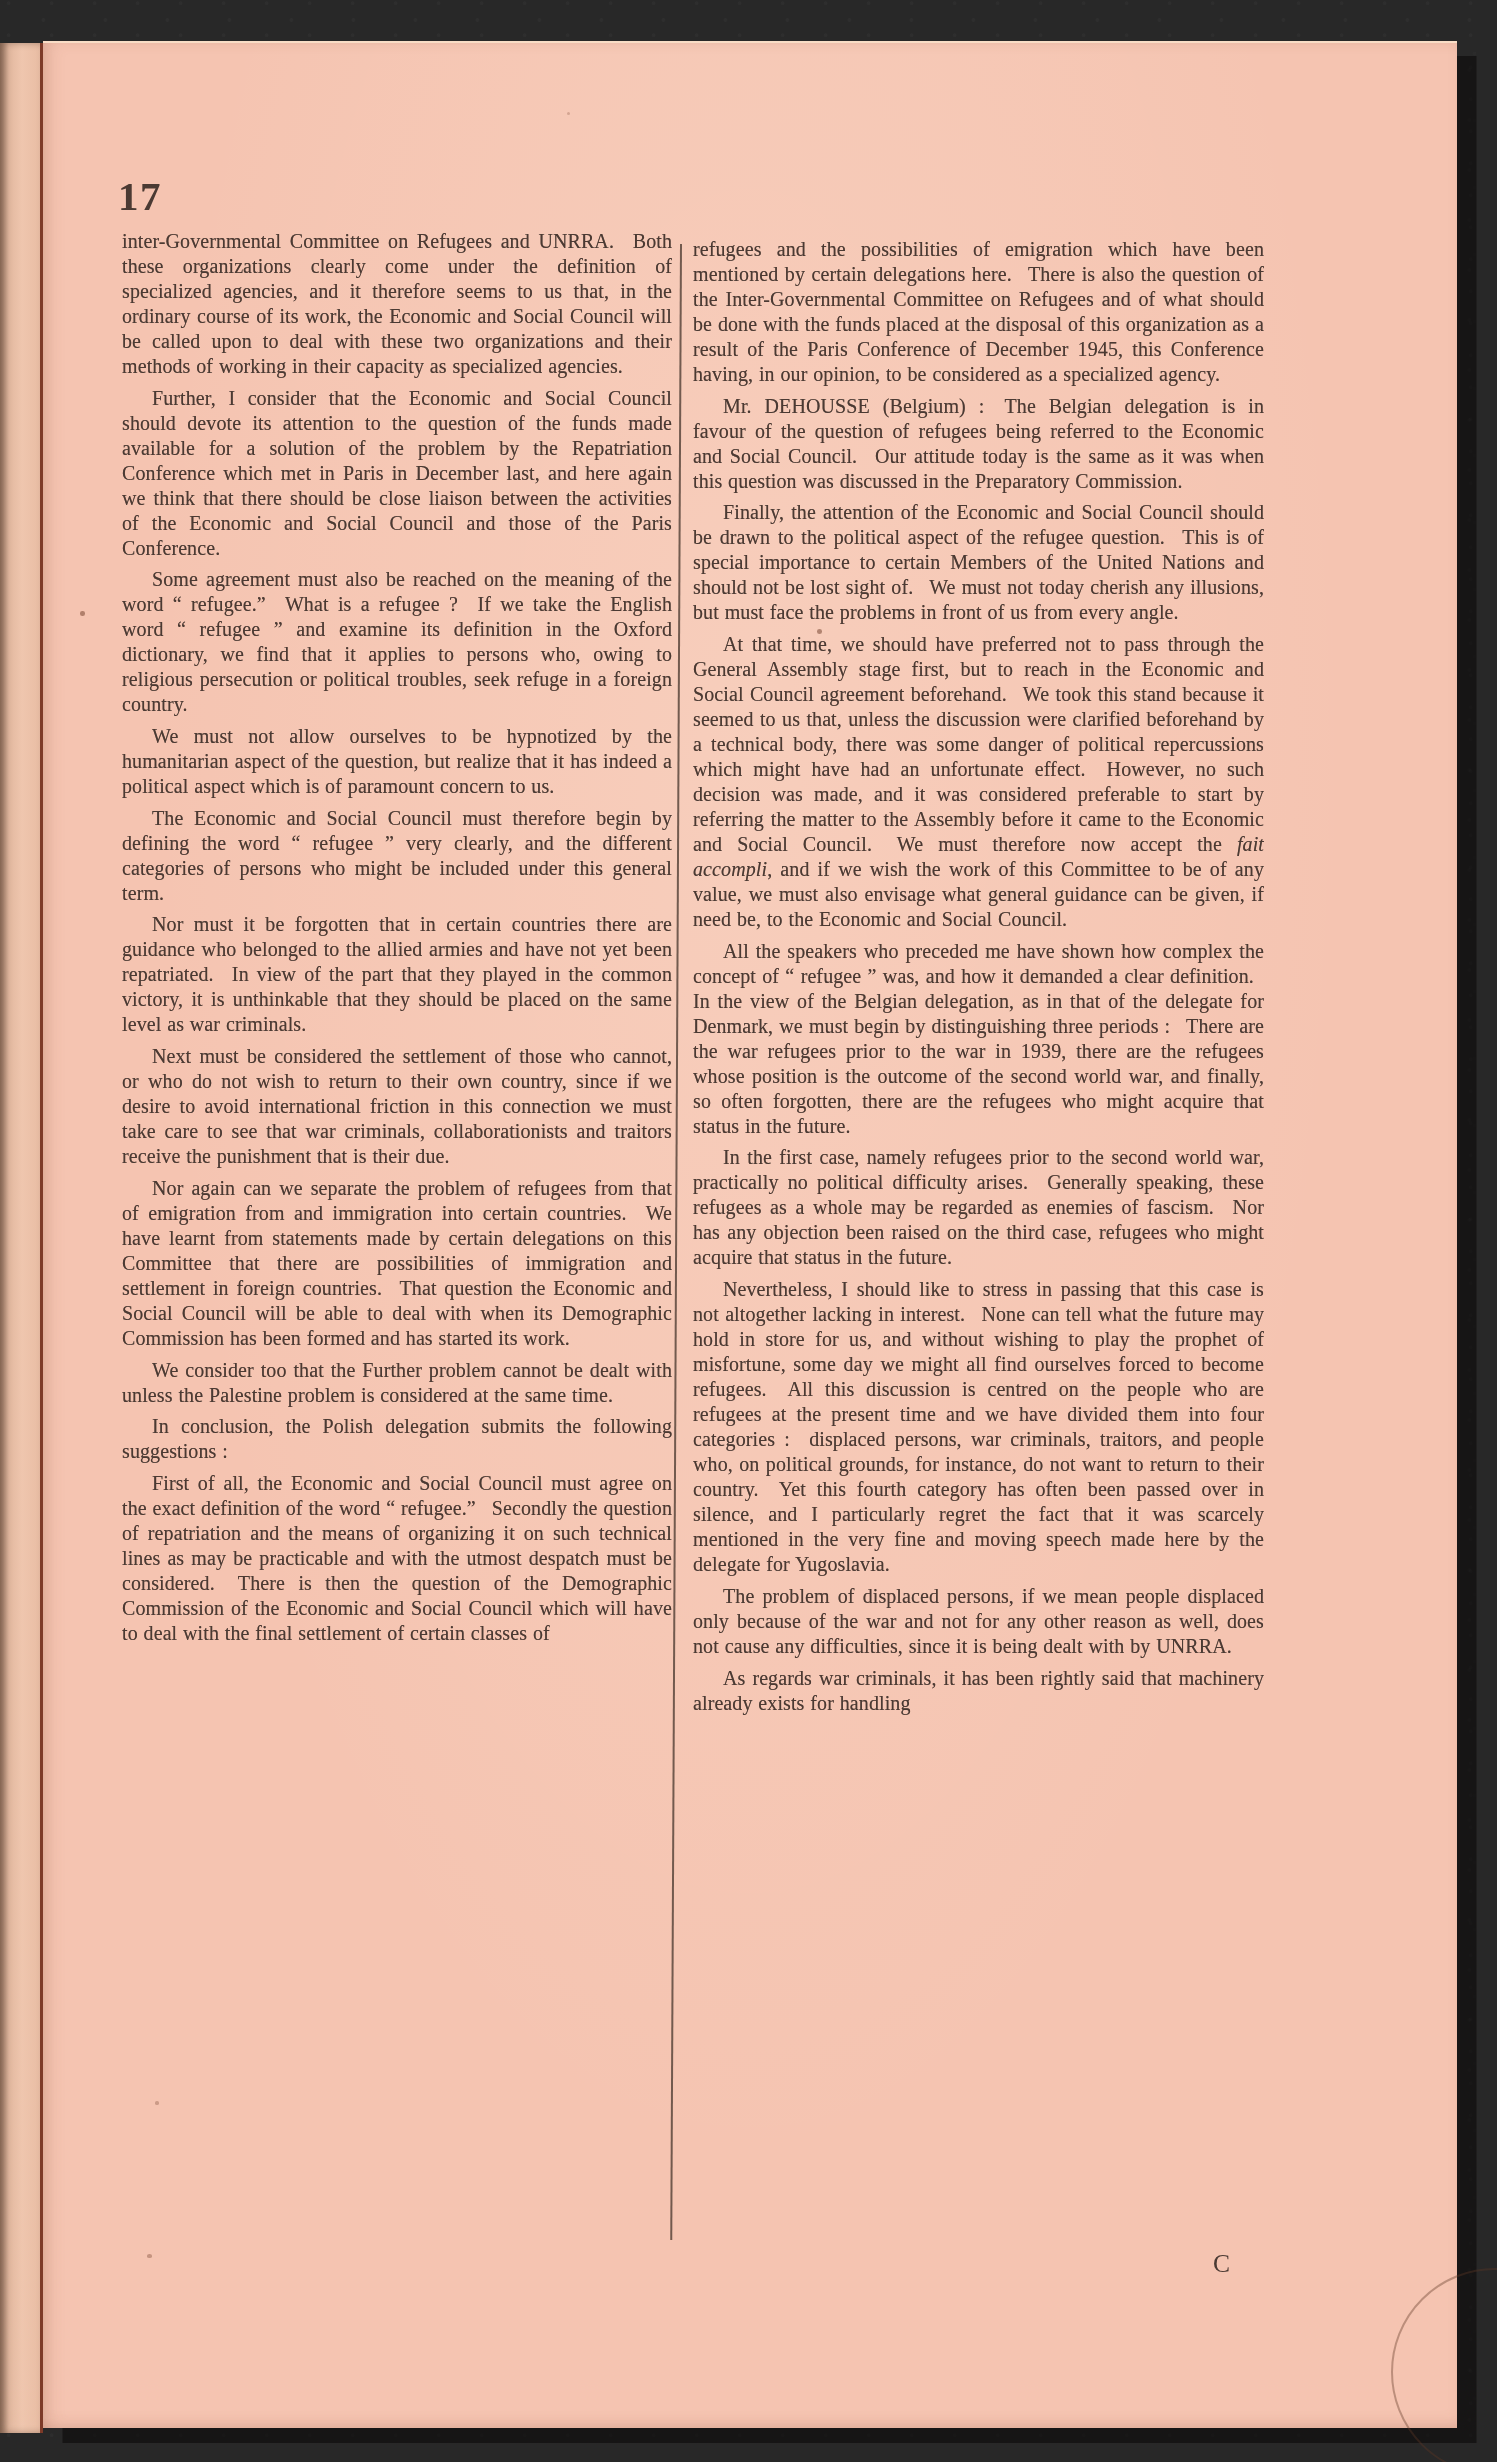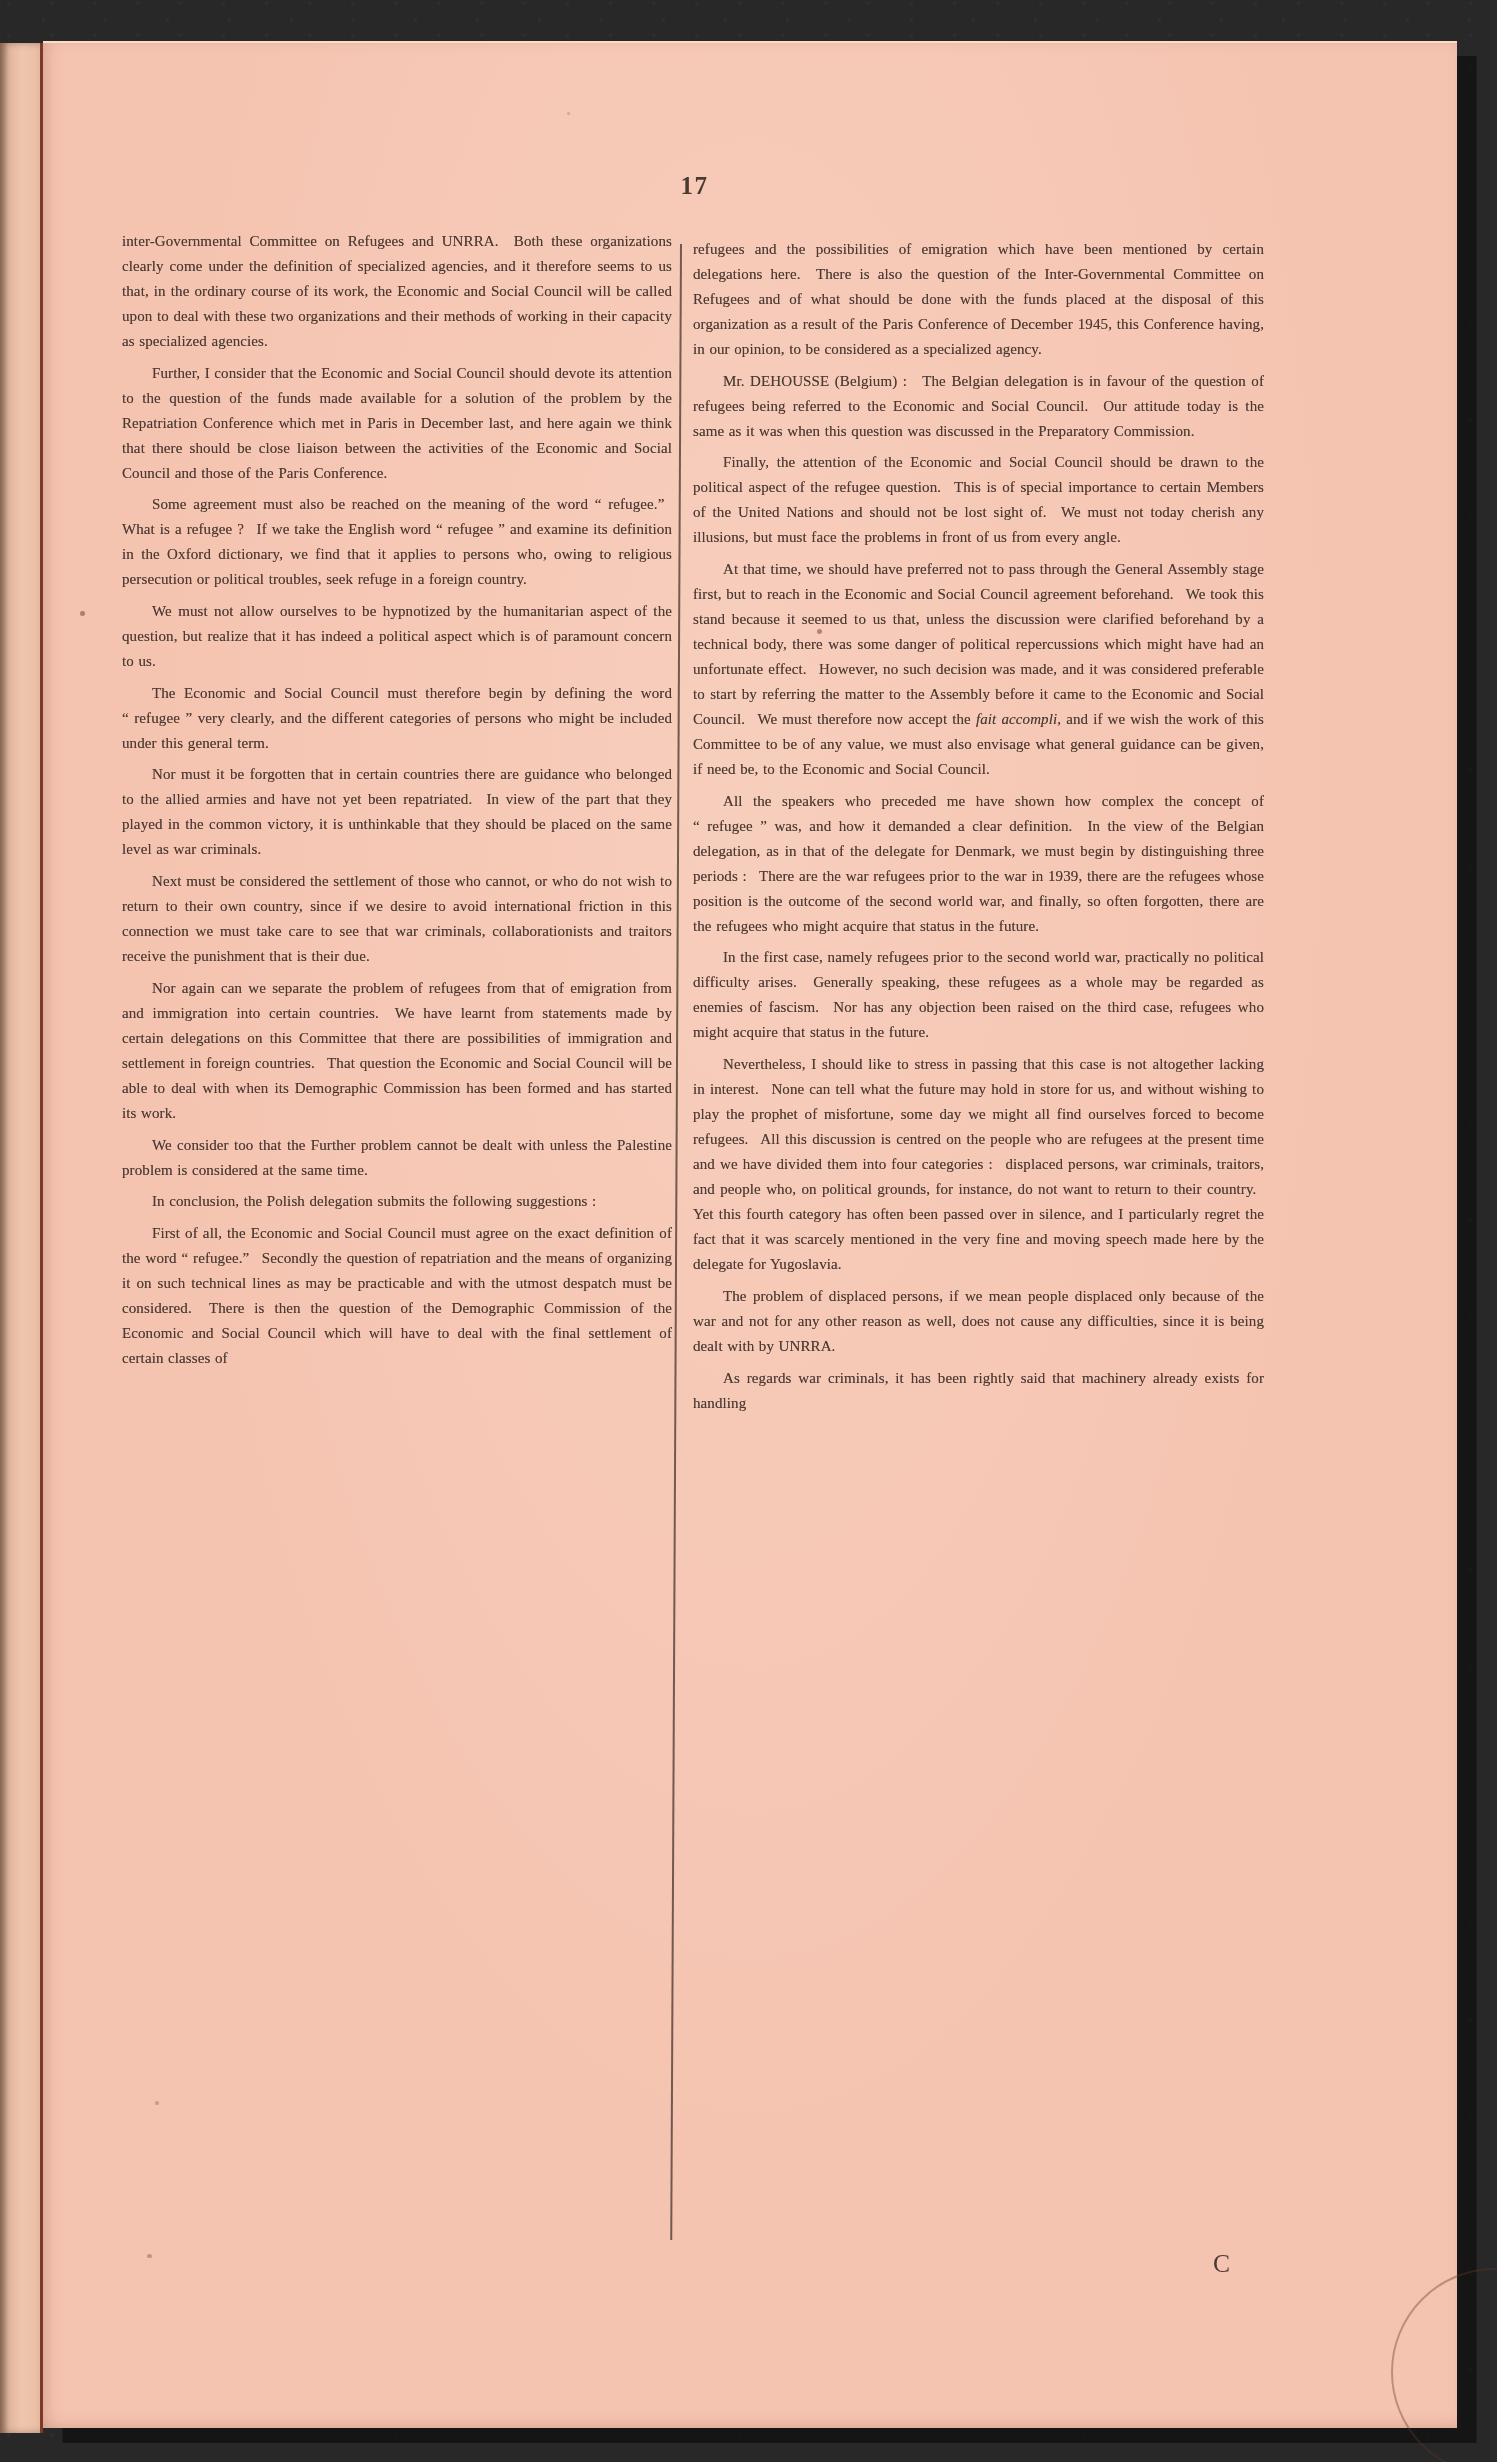--- a/index.html
+++ b/index.html
@@ -31,26 +31,26 @@
       radial-gradient(ellipse at 50% 30%, rgba(255,235,220,.25), transparent 60%),
       var(--paper,#f5c4b1);
     border-top:2.2px solid #f9ddc6;
     box-shadow:
       19.5px 15px 0 rgba(8,6,5,.55),
       inset 10.5px 0 18px -7.5px rgba(150,90,70,.28),
       inset 0 -7.5px 16.5px -9px rgba(140,80,60,.25);
   }
   .page-number{
     position:absolute;left:75px;top:129px;width:1153px;
-    text-align:center;font-size:25px;font-weight:bold;letter-spacing:1.5px;
+    text-align:left;font-size:41px;font-weight:bold;letter-spacing:1.5px;
     color:var(--ink,#4b3a33);
   }
   .col{
     position:absolute;top:186px;height:2007px;overflow:hidden;
-    font-size:15px;line-height:25px;text-align:justify;
+    font-size:20px;line-height:25px;text-align:justify;
     letter-spacing:0.1px;word-spacing:0.7px;
     color:var(--ink,#4b3a33);
     text-shadow:0 0 0.4px rgba(75,58,51,.55);
   }
   .col-left{left:79px;width:550px;}
   .col-right{left:650px;width:571px;margin-top:8px;}
   .col p{margin:0 0 6.7px 0;}
   .col p.indent{text-indent:30px;}
   .divider{
     position:absolute;left:637px;top:201px;width:1.5px;height:1996px;

